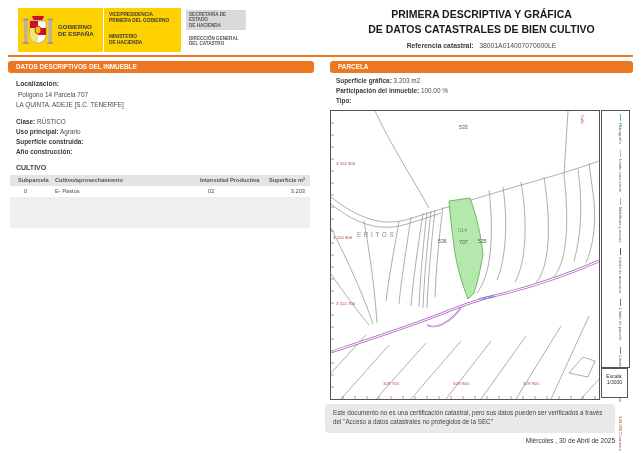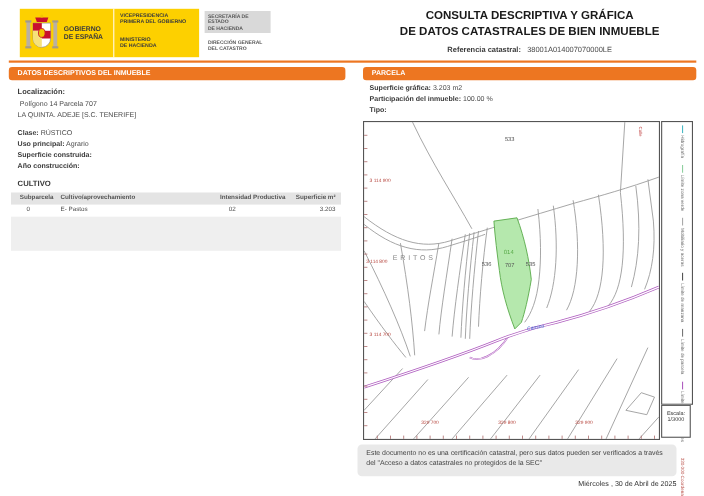--- a/index.html
+++ b/index.html
@@ -83,22 +83,22 @@
 DE HACIENDA</div>
   </div>
 
   <div class="abs graybox" style="left:186px;top:10px;width:60px;height:20px;">
     <div class="secr-text pre">SECRETARÍA DE ESTADO
 DE HACIENDA</div>
   </div>
   <div class="abs dir-text pre" style="left:189px;top:36px;width:60px;">DIRECCIÓN GENERAL
 DEL CATASTRO</div>
 
-  <div class="abs doc-title" style="left:330px;top:8px;">CONSULTA DESCRIPTIVA Y GRÁFICA</div>
-  <div class="abs doc-title" style="left:330px;top:23px;">DE DATOS CATASTRALES DE BIEN INMUEBLE</div>
+  <div class="abs doc-title" style="left:330px;top:8px;">PRIMERA DESCRIPTIVA Y GRÁFICA</div>
+  <div class="abs doc-title" style="left:330px;top:23px;">DE DATOS CATASTRALES DE BIEN CULTIVO</div>
   <div class="abs ref-line" style="left:330px;top:42px;">
     <span class="lbl">Referencia catastral:</span>&nbsp;&nbsp;
     <span class="val">38001A014007070000LE</span>
   </div>
 
   <div class="abs orange" style="left:8px;top:55px;width:625px;height:2px;"></div>
 
   <div class="abs secbar" style="left:8px;top:61px;width:306px;">DATOS DESCRIPTIVOS DEL INMUEBLE</div>
 
   <div class="abs pair" style="left:16px;top:80px;font-size:6.8px;">

